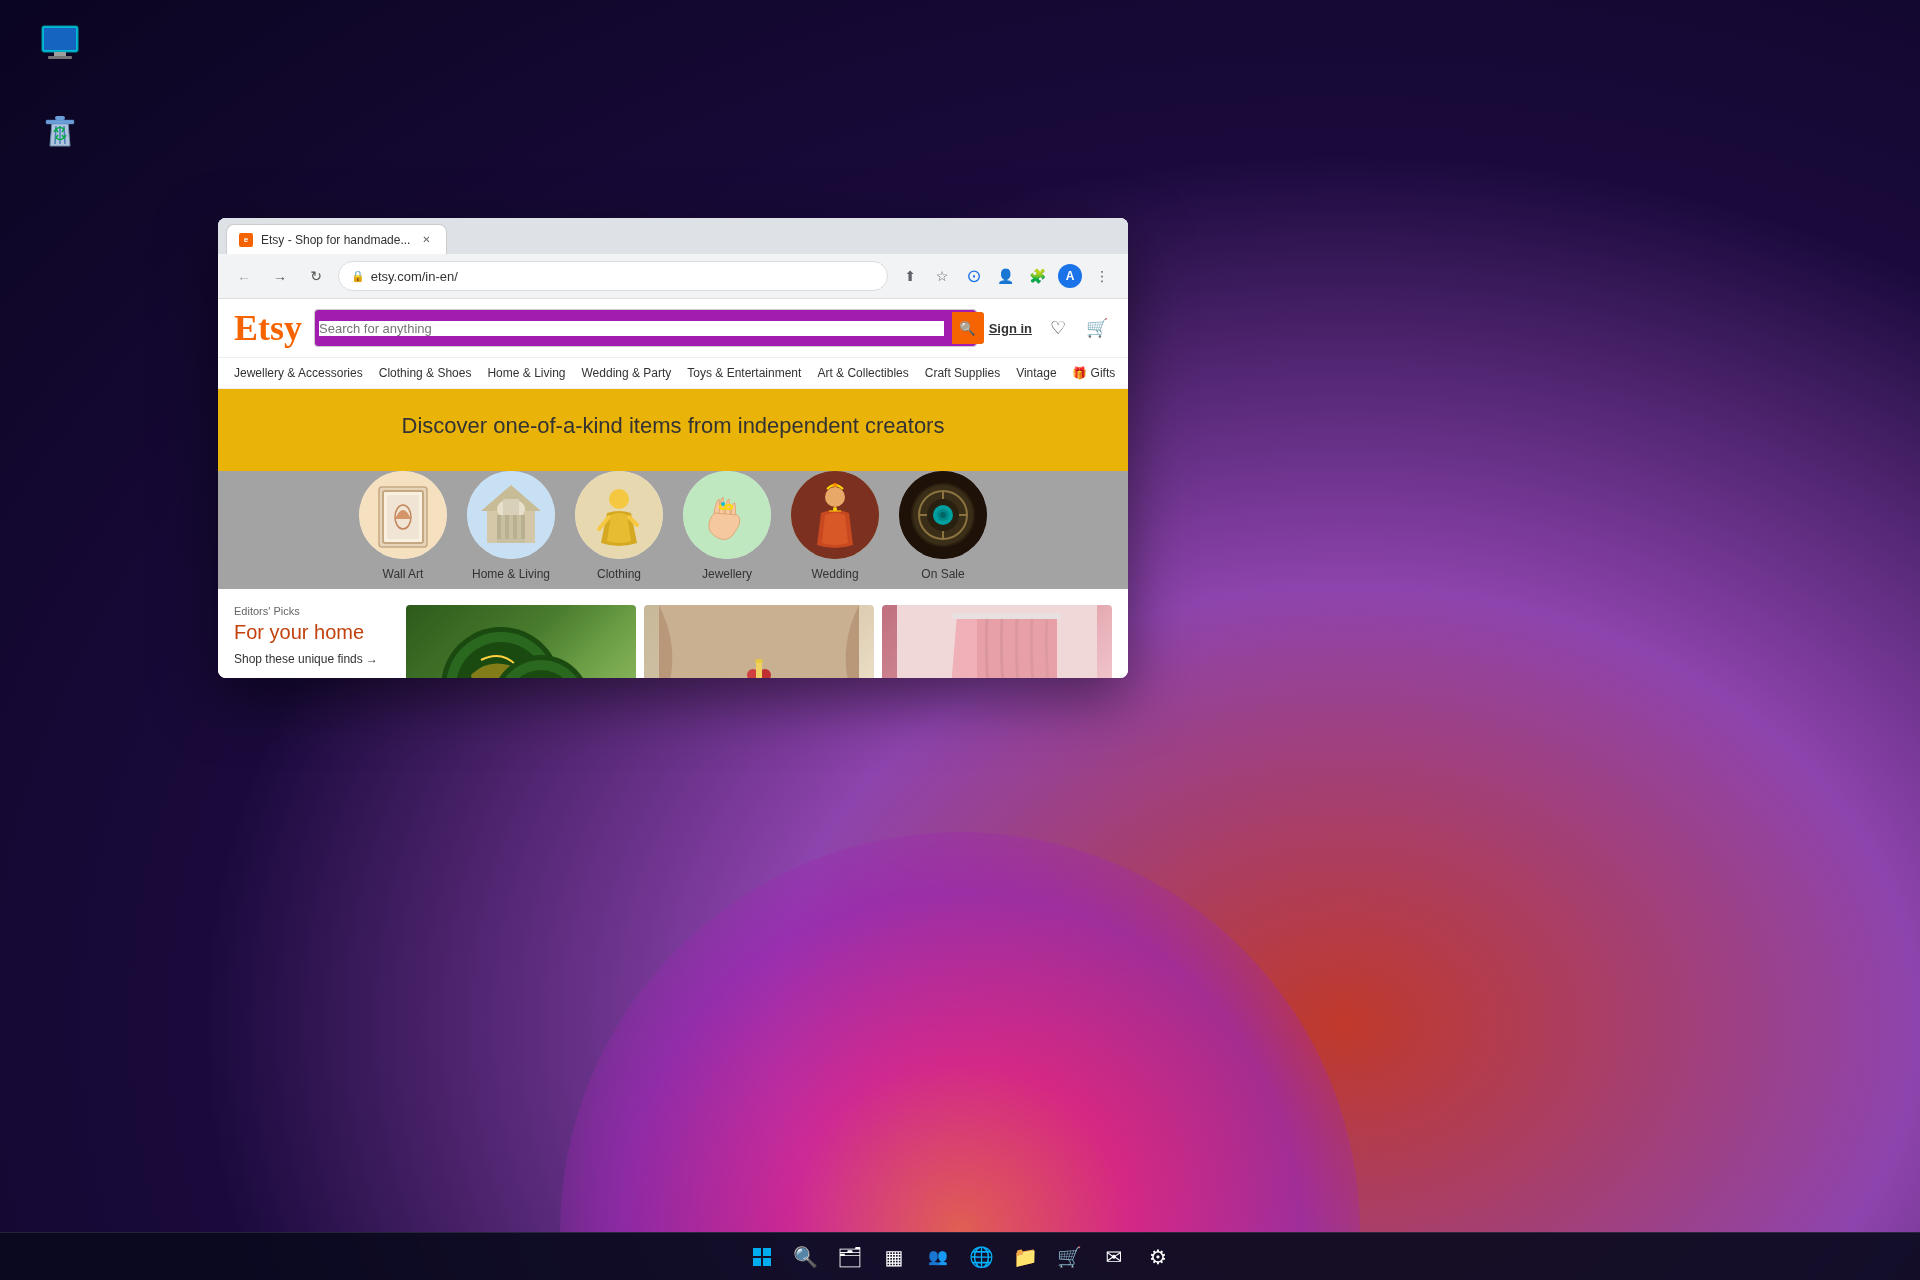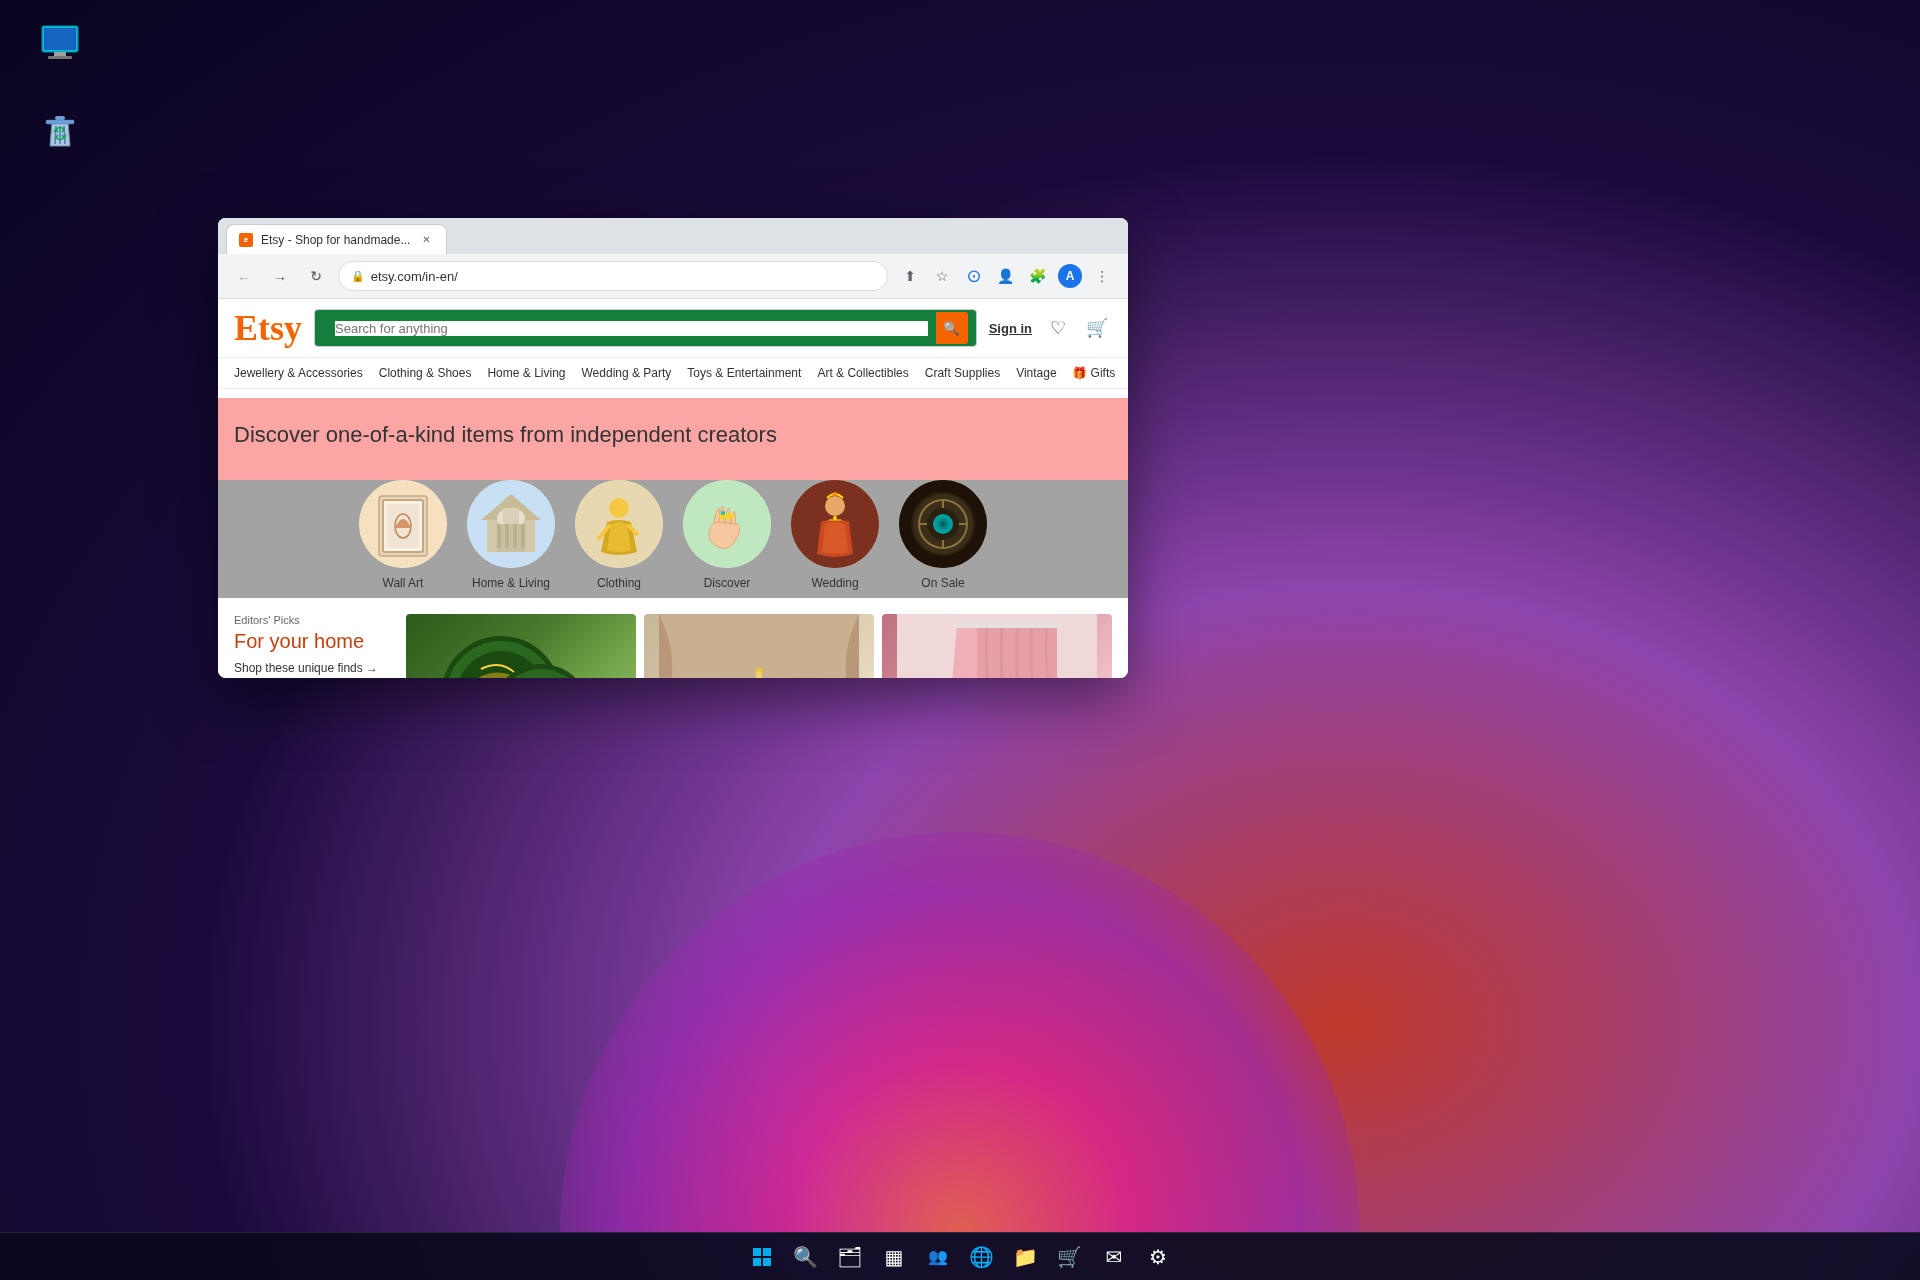--- a/index.html
+++ b/index.html
@@ -252,23 +252,23 @@
       flex-shrink: 0;
     }
 
     .etsy-search {
       flex: 1;
       height: 38px;
       border: 1px solid #ccc;
       border-radius: 4px;
       display: flex;
       align-items: center;
-      padding: 0 20px;
+      padding: 0 4px;
       gap: 8px;
-      background: #15803d;
+      background: #a21caf;
     }
 
     .etsy-search input {
       flex: 1;
       border: none;
       outline: none;
       font-size: 13px;
       color: #777;
     }
 
@@ -334,24 +334,24 @@
     }
 
     .gifts-item {
       display: flex;
       align-items: center;
       gap: 3px;
     }
 
     
     .etsy-hero {
-      background: #fca5a5;
+      background: #eab308;
+      text-align: center;
       padding: 24px 16px 12px;
       flex-shrink: 0;
-      margin-top: 9px;
     }
 
     .hero-title {
       font-size: 22px;
       color: #333;
       font-weight: 400;
       margin-bottom: 20px;
     }
 
     
@@ -646,21 +646,21 @@
             <path d="M42 50 Q42 28 46 28 L48 50" fill="#f5c8a0" stroke="#e0a878" stroke-width="1"></path>
             <path d="M48 50 Q48 30 52 32 L53 50" fill="#f5c8a0" stroke="#e0a878" stroke-width="1"></path>
             <path d="M26 52 Q28 44 32 42 L54 44 Q58 46 56 54 L50 64 Q44 70 38 68 Q30 66 26 58 Z" fill="#f5c8a0" stroke="#e0a878" stroke-width="1"></path>
 
             <ellipse cx="40" cy="36" rx="3" ry="2" fill="none" stroke="#ffd700" stroke-width="2"></ellipse>
             <circle cx="40" cy="33" r="2" fill="#00bcd4"></circle>
 
             <ellipse cx="46" cy="36" rx="3" ry="2" fill="none" stroke="#ffd700" stroke-width="2"></ellipse>
           </svg>
         </div>
-        <span class="category-label">Discover</span>
+        <span class="category-label">Jewellery</span>
       </div>
 
       <div class="category-item">
         <div class="category-circle cat-wedding">
           <svg width="88" height="88" viewBox="0 0 88 88">
             <rect width="88" height="88" rx="44" fill="#7b3020"></rect>
 
             <circle cx="44" cy="26" r="10" fill="#e8a868"></circle>
 
             <path d="M30 42 Q44 36 58 42 L62 74 Q44 80 26 74 Z" fill="#c84820"></path>

